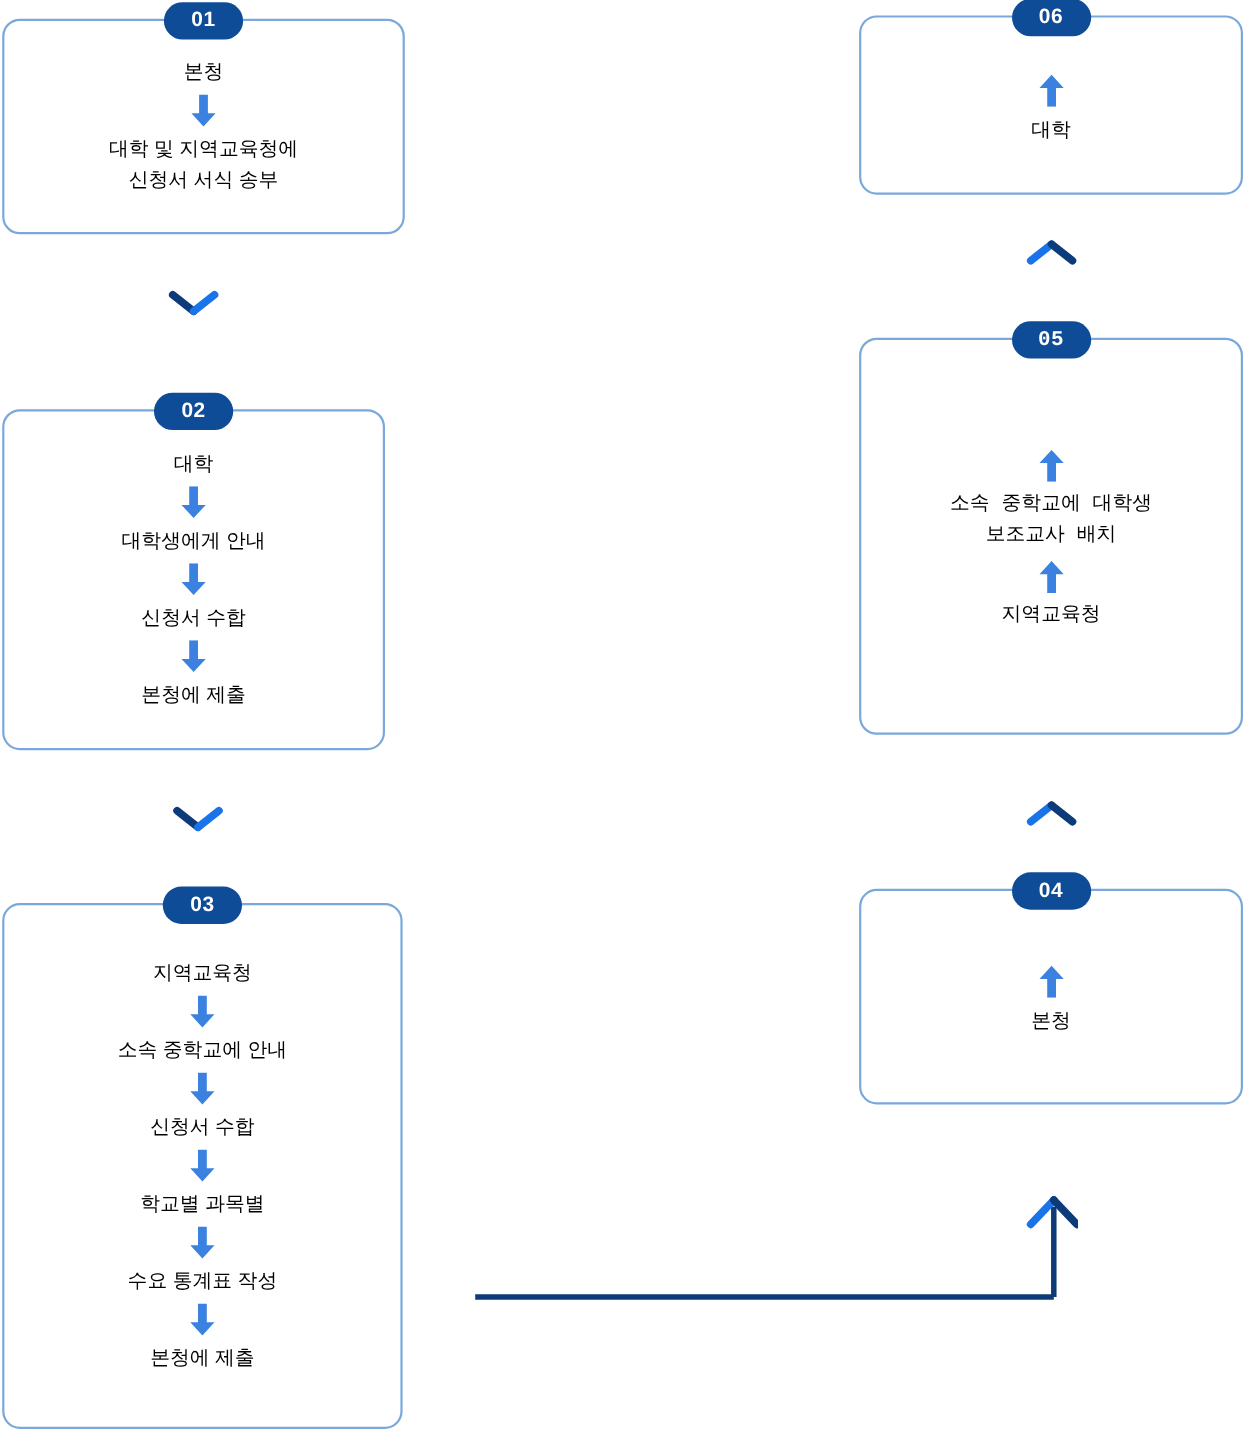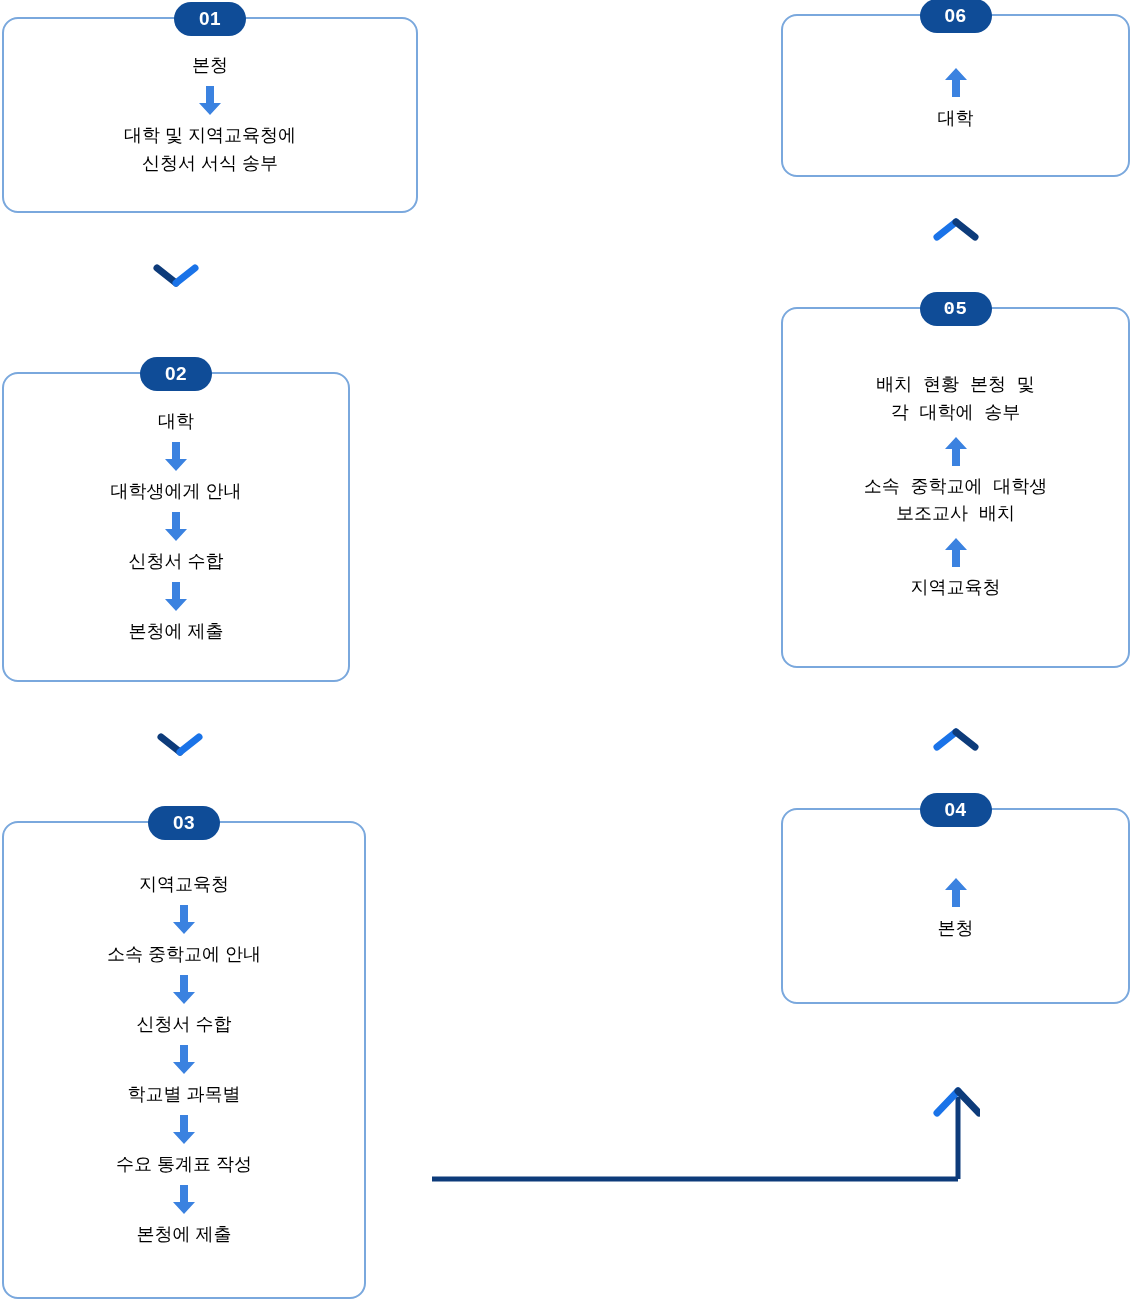--- a/index.html
+++ b/index.html
@@ -83,21 +83,21 @@
   }
 
   
   .return-path {
     position: absolute;
   }
 </style>
 </head>
 <body>
 
-<div class="card" style="left:2px; top:17px; width:416px; height:196px;">
+<div class="card" style="left:2px; top:17px; width:366px; height:196px;">
   <div class="badge">01</div>
   <div class="card-inner">
     <div class="step-text">본청</div>
     <svg class="blk-arrow down" viewBox="0 0 26 30">
       <path d="M9 0 H17 V17 H24 L13 29 L2 17 H9 Z" fill="#3b82e0"></path>
     </svg>
     <div class="step-text">대학 및 지역교육청에
 신청서 서식 송부</div>
   </div>
 </div>
@@ -179,22 +179,20 @@
 </div>
 
 <svg class="chev" viewBox="0 0 46 26" style="left:933px; top:216px;">
   <path d="M4 21 L23 6" stroke="#1a73e8" stroke-width="7" stroke-linecap="round" fill="none"></path>
   <path d="M23 6 L42 21" stroke="#0d3b7a" stroke-width="7" stroke-linecap="round" fill="none"></path>
 </svg>
 
 <div class="card" style="left:781px; top:307px; width:349px; height:361px;font-family:Liberation Mono, monospace;">
   <div class="badge">05</div>
   <div class="card-inner">
-    <div class="step-text">배치 현황 본청 및
-각 대학에 송부</div>
     <svg class="blk-arrow up" viewBox="0 0 26 30">
       <path d="M13 1 L24 13 H17 V30 H9 V13 H2 Z" fill="#3b82e0"></path>
     </svg>
     <div class="step-text">소속 중학교에 대학생
 보조교사 배치</div>
     <svg class="blk-arrow up" viewBox="0 0 26 30">
       <path d="M13 1 L24 13 H17 V30 H9 V13 H2 Z" fill="#3b82e0"></path>
     </svg>
     <div class="step-text">지역교육청</div>
   </div>

